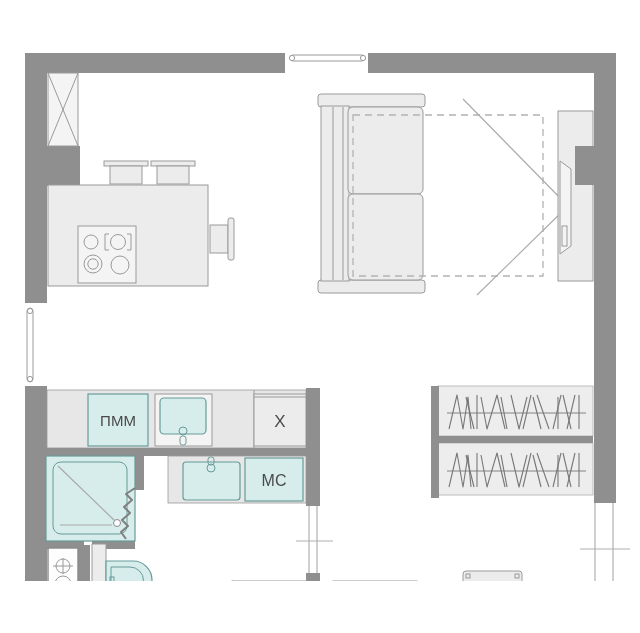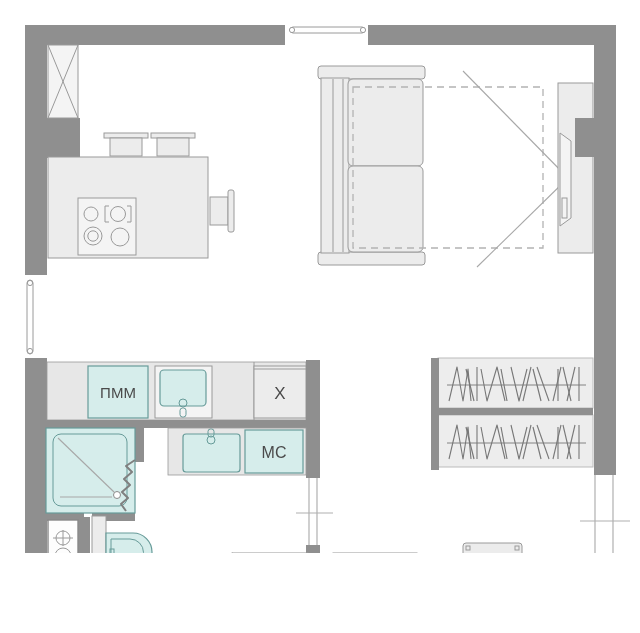--- a/index.html
+++ b/index.html
@@ -1,16 +1,16 @@
 <!DOCTYPE html>
 <html style="--wall: #8f8f8f; --furniture_fill: #ececec; --counter_fill: #e7e7e7; --fixture_fill: #d6edeb; --fixture_border: #679b99; --outline: #9a9a9a; --dashed: #b3b3b3; --background: #ffffff;"><head>
 <meta charset="utf-8">
 <style>
   html,body{margin:0;padding:0;background:#fff;}
-  .stage{position:relative;width:640px;height:553px;background:#fff;overflow:hidden;}
+  .stage{position:relative;width:640px;height:553px;background:#fff;overflow:hidden;margin-top:28px;}
   svg{display:block;}
   .wall{fill:var(--wall,#8f8f8f);stroke:none;}
   .furn{fill:var(--furniture_fill,#ececec);stroke:var(--outline,#9a9a9a);stroke-width:1;}
   .furnlight{fill:#f4f4f4;stroke:var(--outline,#9a9a9a);stroke-width:1;}
   .counter{fill:var(--counter_fill,#e7e7e7);stroke:var(--outline,#9a9a9a);stroke-width:0.8;}
   .teal{fill:var(--fixture_fill,#d6edeb);stroke:var(--fixture_border,#679b99);stroke-width:1.2;}
   .tealthin{fill:none;stroke:var(--fixture_border,#679b99);stroke-width:1;}
   .ln{stroke:var(--outline,#9a9a9a);fill:none;stroke-width:1;}
   .lnsoft{stroke:#b0b0b0;fill:none;stroke-width:1.2;}
   .hang{stroke:#777;fill:none;stroke-width:1.1;stroke-linejoin:round;}

